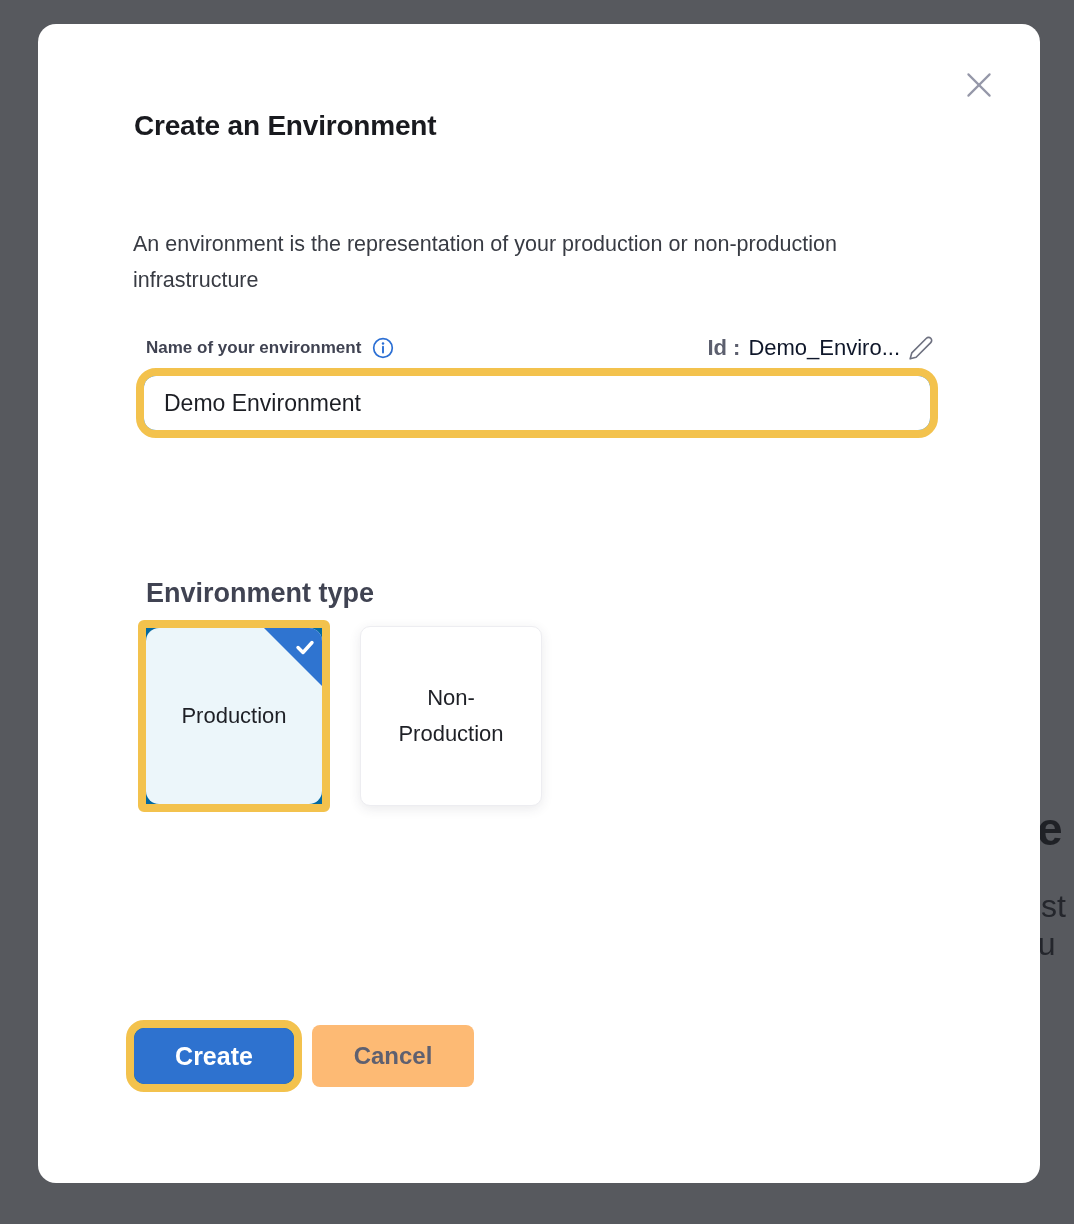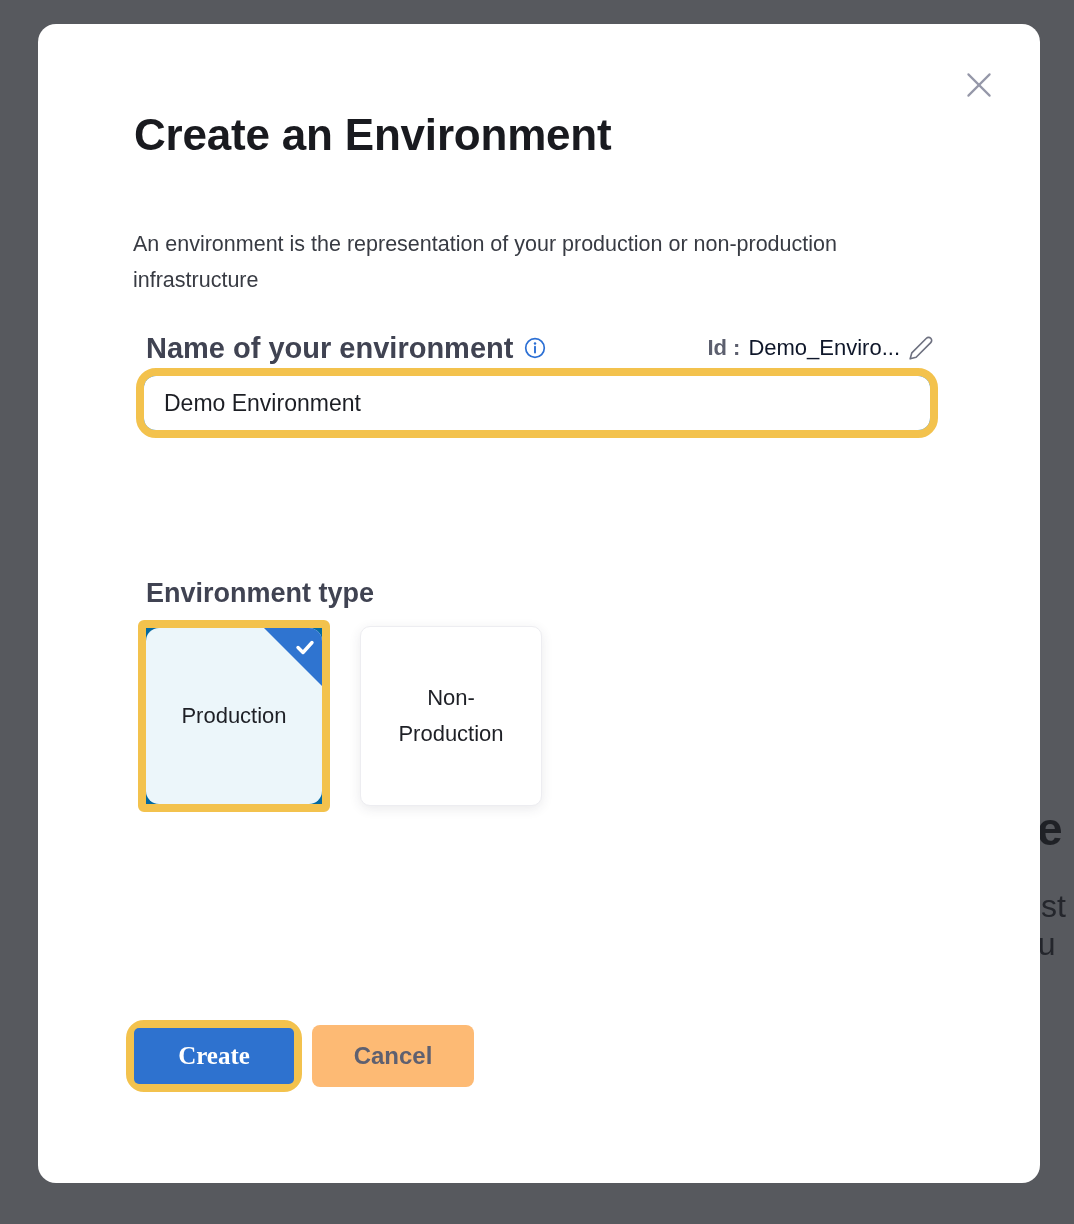--- a/index.html
+++ b/index.html
@@ -26,35 +26,35 @@
 
   .close-btn {
     position:absolute; top:42px; right:42px;
     width:38px; height:38px;
     background:none; border:none; cursor:pointer;
     display:flex; align-items:center; justify-content:center;
   }
 
   .modal-title {
     position:absolute; left:96px; top:86px;
-    font-size:44px; font-weight:700; color:#191a1f; letter-spacing:-0.2px;
+    font-size:28px; font-weight:700; color:#191a1f; letter-spacing:-0.2px;
   }
 
   .modal-desc {
     position:absolute; left:95px; top:202px; width:745px;
     font-size:21.5px; line-height:36px; color:#383b43;
   }
 
   
   .field-label-row {
     position:absolute; left:108px; top:306px; width:788px; height:36px;
     display:flex; align-items:center; justify-content:space-between;
   }
   .label-left { display:flex; align-items:center; gap:10px; }
-  .field-label { font-size:29px; font-weight:600; color:#404352; }
+  .field-label { font-size:17px; font-weight:600; color:#404352; }
   .id-group { display:flex; align-items:center; gap:8px; }
   .id-prefix { font-size:22px; color:#5c5f6e;font-weight:bold; }
   .id-link { font-size:22px; color:#0f172a; font-weight:500; text-decoration:none; cursor:pointer; }
 
   
   .hl-ring { border:8px solid #f3c24d; background:#0369a1; }
 
   .input-ring {
     position:absolute; left:98px; top:344px; width:802px; height:70px;
     border-radius:20px; display:flex;
@@ -104,24 +104,24 @@
     display:flex; align-items:center; justify-content:center;
     padding:0 26px; cursor:pointer;
   }
 
   
   .create-ring {
     position:absolute; left:88px; top:996px;
     border-radius:18px; display:flex;
   }
   .create-btn {
-    width:160px; height:56px; border:none; border-radius:5px;
+    width:160px; height:56px; border:none; border-radius:11px;
     background:#2e72cf; color:#ffffff;
     font-size:25px; font-weight:700; cursor:pointer;
-    font-family:Liberation Serif, serif;
+    font-family:Liberation Sans, sans-serif;
     display:flex; align-items:center; justify-content:center;
   }
   .cancel-btn {
     position:absolute; left:274px; top:1001px;
     width:162px; height:62px; border:none; border-radius:8px;
     background:#fdba74; color:#5e6070;
     font-size:24px; font-weight:600; cursor:pointer;
     font-family:"Liberation Sans", sans-serif;
     display:flex; align-items:center; justify-content:center;
   }

